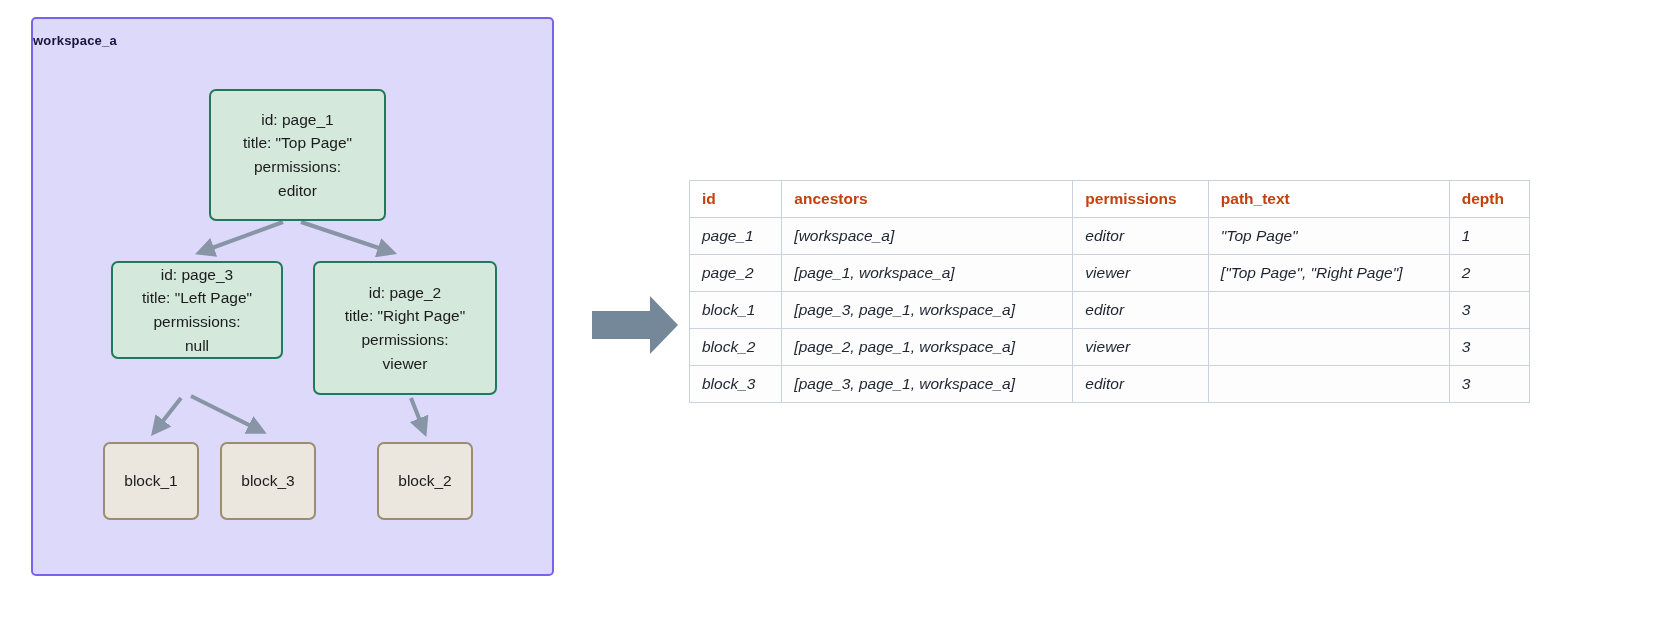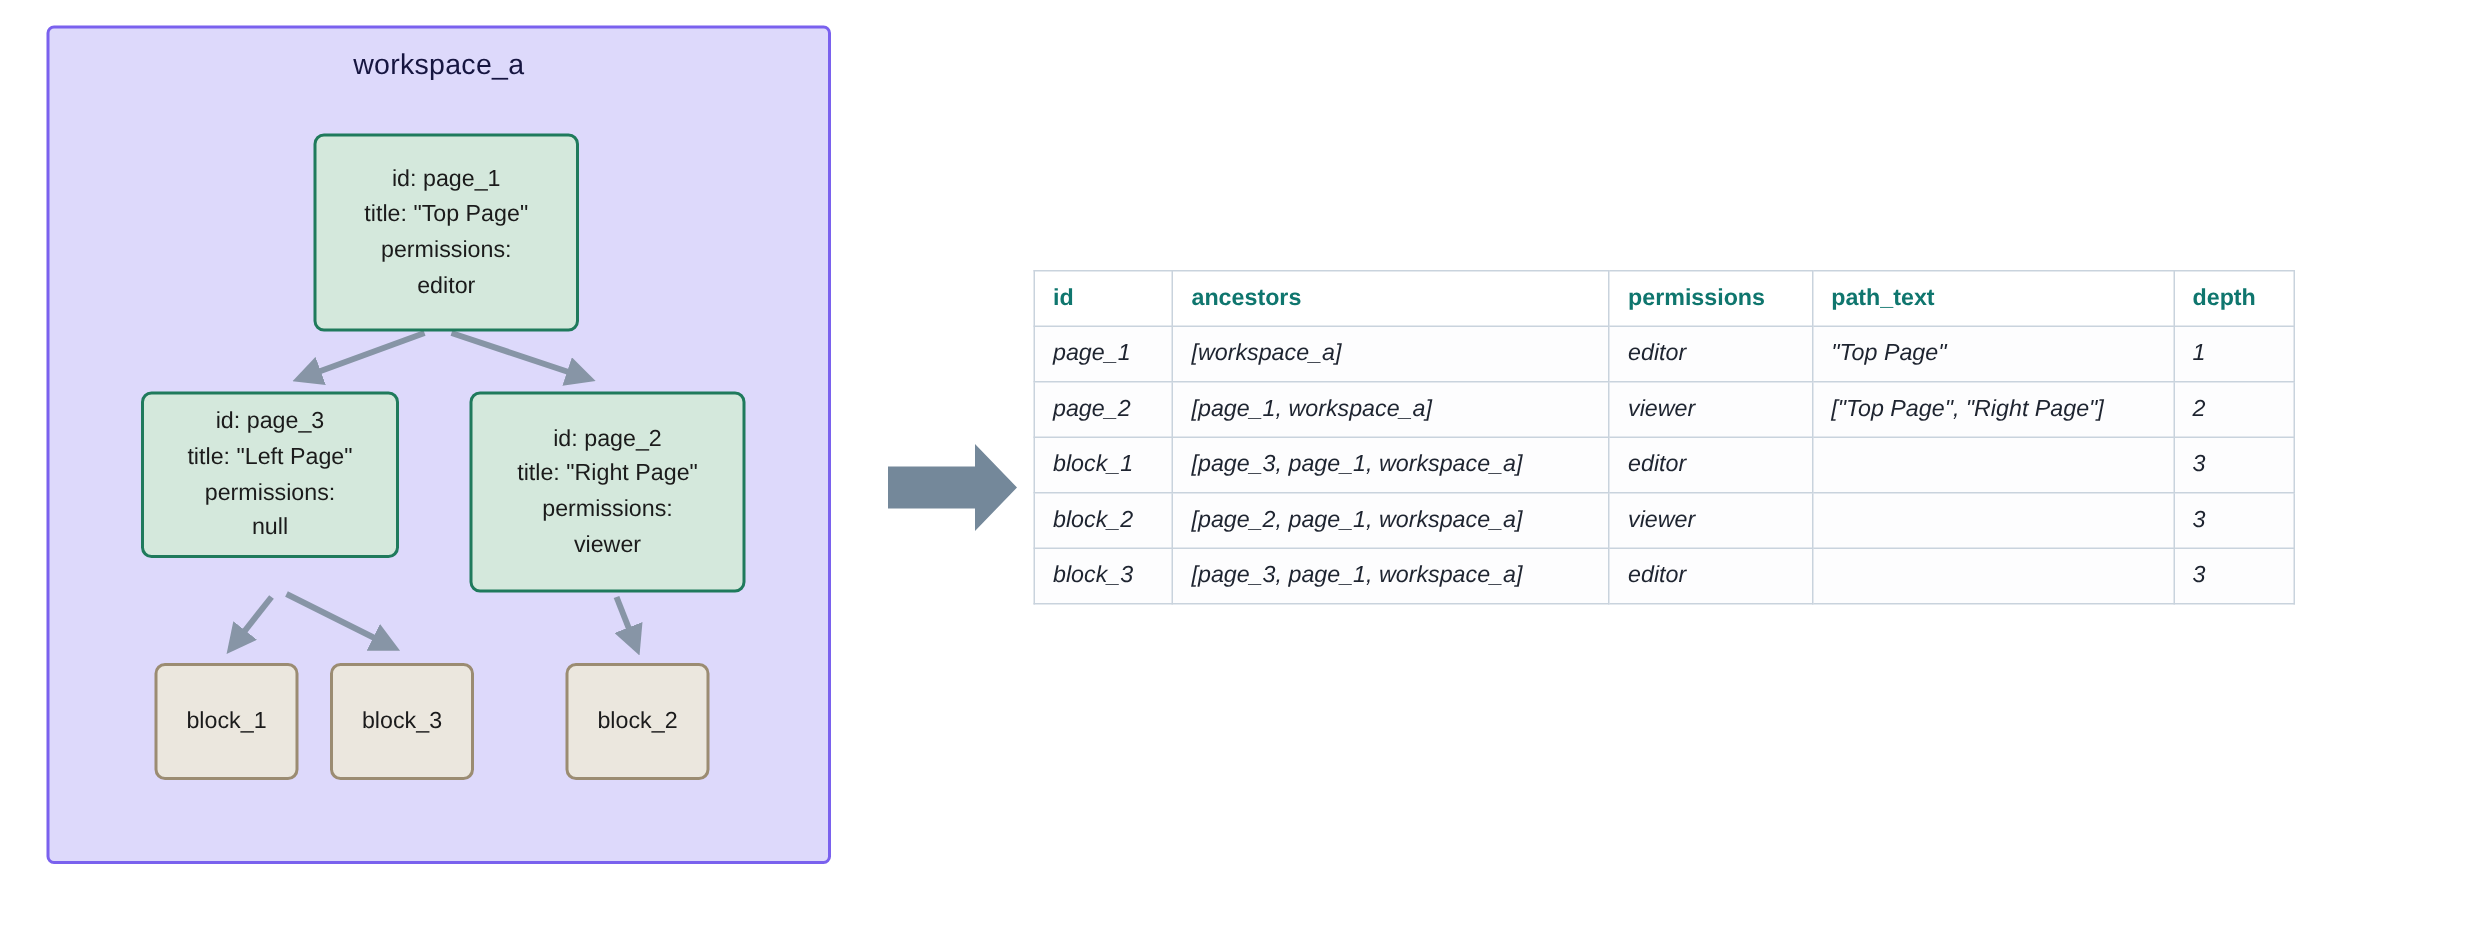--- a/index.html
+++ b/index.html
@@ -25,23 +25,22 @@
     background: #ddd9fb;
     border: 2px solid #7a61ee;
     border-radius: 5px;
     box-sizing: border-box;
   }
   #workspace-title {
     position: absolute;
     left: 0;
     top: 14px;
     width: 100%;
-    text-align: center;
-    font-size: 19px;
-    font-weight: normal;
+    font-size: 13px;
+    font-weight: bold;
     color: #161540;
     letter-spacing: .2px;
   }
 
   
   .page-node {
     position: absolute;
     background: #d4e8dc;
     border: 2px solid #1f7a5c;
     border-radius: 7px;
@@ -51,21 +50,21 @@
     align-items: center;
     justify-content: center;
     color: #1b1b1b;
     font-size: 15.5px;
     line-height: 1.52;
     text-align: center;
   }
   .page-node .ln { display: block; white-space: nowrap; }
 
   #node-page-1 { left: 176px; top: 70px; width: 177px; height: 132px; }
-  #node-page-3 { left: 61px;  top: 242px; width: 172px; height: 111px; }
+  #node-page-3 { left: 78px;  top: 242px; width: 172px; height: 98px; }
   #node-page-2 { left: 280px; top: 242px; width: 184px; height: 134px; }
 
   .block-node {
     position: absolute;
     background: #ebe7de;
     border: 2px solid #9b8c72;
     border-radius: 7px;
     box-sizing: border-box;
     display: flex;
     align-items: center;
@@ -113,21 +112,21 @@
   table#result-table td {
     border: 1px solid #c9d3dd;
     text-align: left;
     padding: 9px 12px;
     white-space: nowrap;
     height: 25px;
     box-sizing: border-box;
   }
   table#result-table th {
     font-weight: bold;
-    color: #0f766e;
+    color: #c2410c;
     background: #ffffff;
   }
   table#result-table td { font-weight: normal; font-style: italic; }
 
   .col-id        { width: 92px; }
   .col-ancestors { width: 290px; }
   .col-perms     { width: 135px; }
   .col-path      { width: 240px; margin-top: 12px; }
   .col-depth     { width: 80px; }
 </style>

